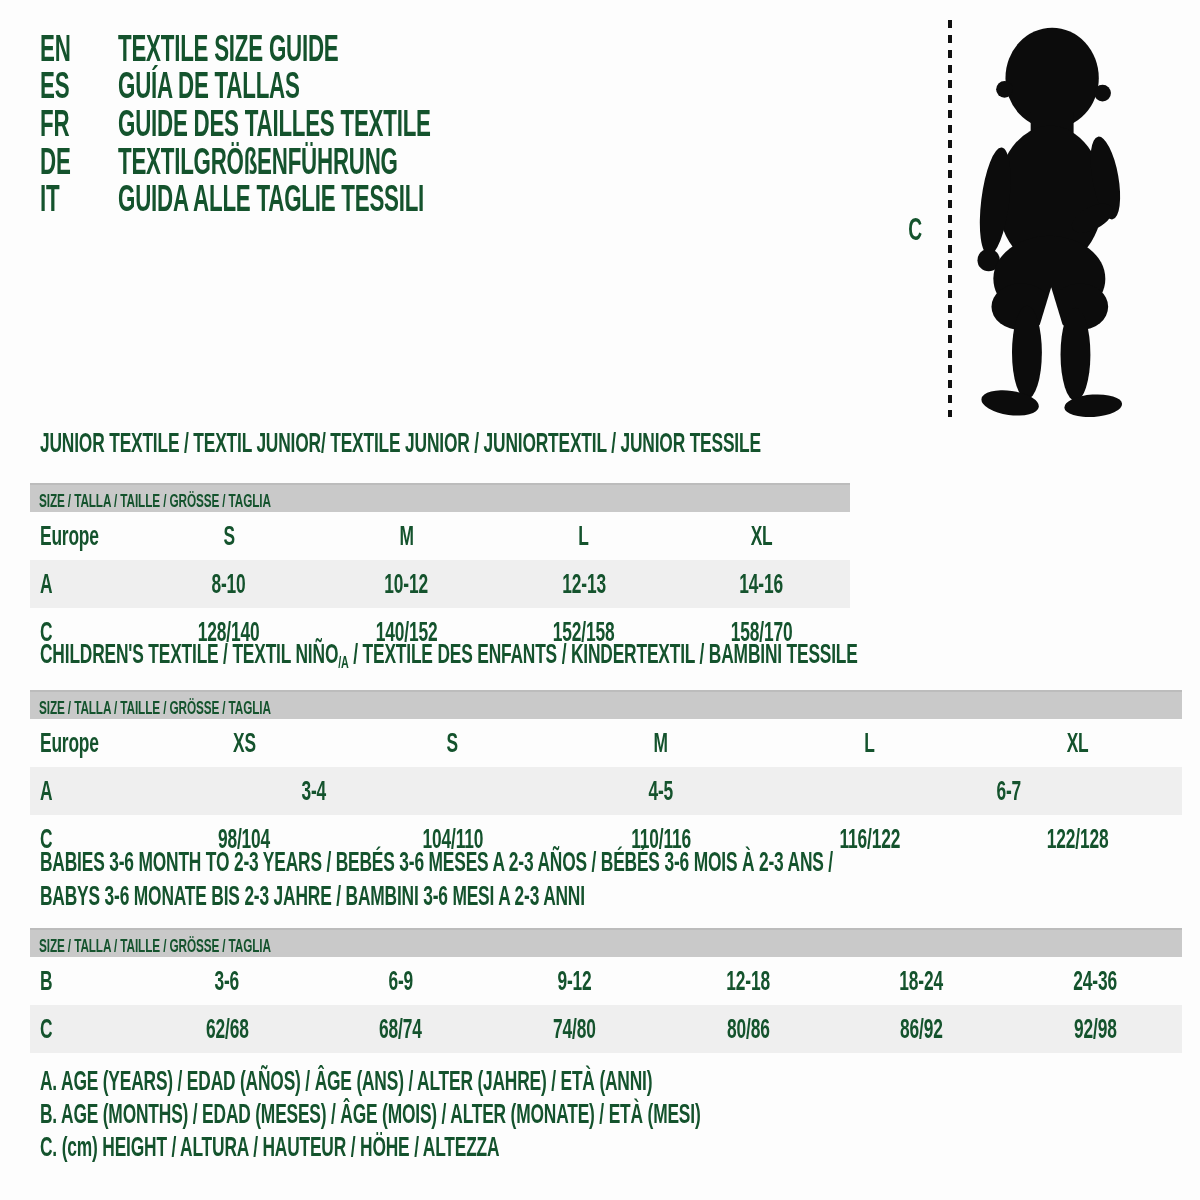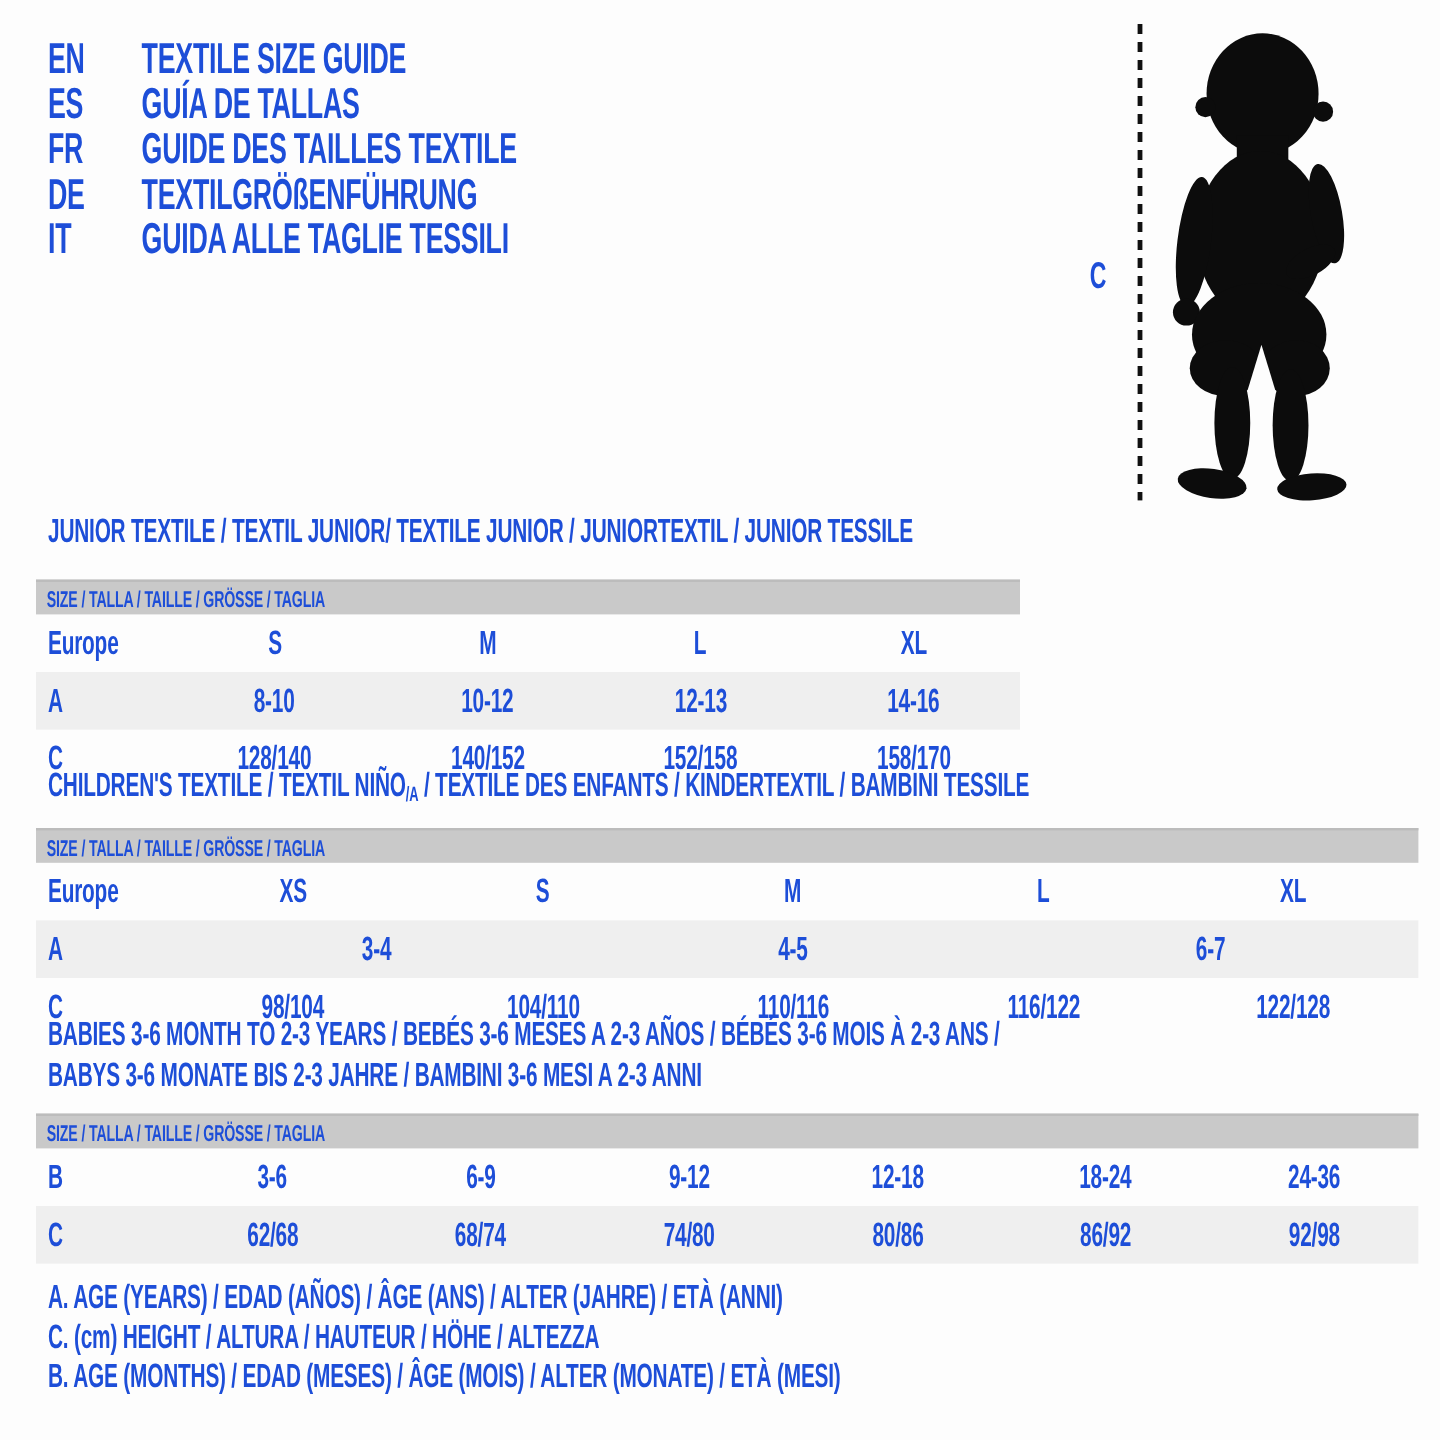--- a/index.html
+++ b/index.html
@@ -1,20 +1,20 @@
 <!DOCTYPE html>
 <html><head>
 <meta charset="utf-8">
 <style>
   html,body { margin:0; padding:0; background:#ffffff; }
   .page {
     position:relative; width:1200px; height:1200px;
     background:#fdfdfd; overflow:hidden;
     font-family:"Liberation Sans", sans-serif;
-    font-weight:700; color:#1d4ed8;
+    font-weight:700; color:#14532d;
   }
   
   .cl, .cx { display:inline-block; white-space:nowrap; letter-spacing:-0.01em; }
   .cl { transform:scaleX(0.62); transform-origin:0 50%; }
   .cx { transform:scaleX(0.62); transform-origin:50% 50%; }
 
   
   .lang-list { position:absolute; left:40px; top:30px; }
   .lang-row { display:flex; align-items:center; height:37.6px; font-size:36px; }
   .lang-code { width:78px; }
@@ -194,20 +194,20 @@
       <span class="cell"><span class="cx">86/92</span></span>
       <span class="cell"><span class="cx">92/98</span></span>
     </div>
   </div>
 
   <div class="legend">
     <div class="legend-line">
         <span class="cl">A. AGE (YEARS) / EDAD (AÑOS) / ÂGE (ANS) / ALTER (JAHRE) / ETÀ (ANNI)</span>
       </div>
     <div class="legend-line">
+        <span class="cl">B. AGE (MONTHS) / EDAD (MESES) / ÂGE (MOIS) / ALTER (MONATE) / ETÀ (MESI)</span>
+      </div>
+    <div class="legend-line">
         <span class="cl">C. (cm) HEIGHT / ALTURA / HAUTEUR / HÖHE / ALTEZZA</span>
       </div>
-    <div class="legend-line">
-        <span class="cl">B. AGE (MONTHS) / EDAD (MESES) / ÂGE (MOIS) / ALTER (MONATE) / ETÀ (MESI)</span>
-      </div>
   </div>
 
 </div>
 
 </body></html>

